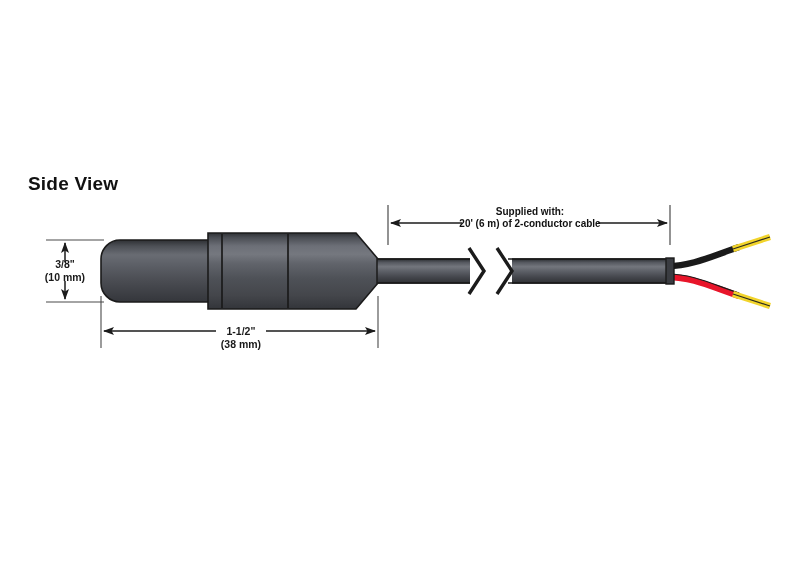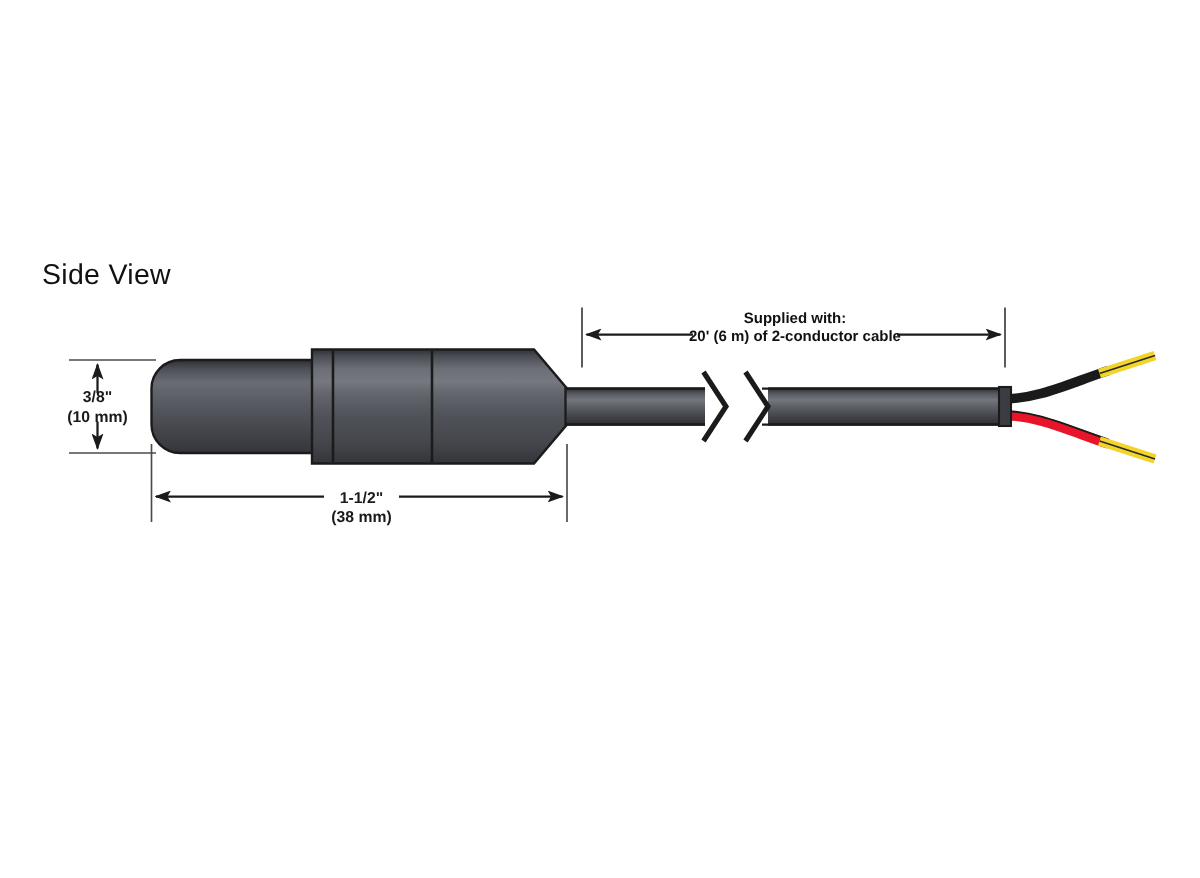--- a/index.html
+++ b/index.html
@@ -22,21 +22,21 @@
     top: 0;
     width: 800px;
     height: 585px;
     background: #ffffff;
   }
   #view-title {
     position: absolute;
     left: 28px;
     top: 173px;
     font-size: 19px;
-    font-weight: 400;
+    font-weight: 700;
     letter-spacing: 0.2px;
     color: #111111;
     white-space: nowrap;
   }
   svg#drawing {
     position: absolute;
     left: 0;
     top: 0;
     display: block;
   }

